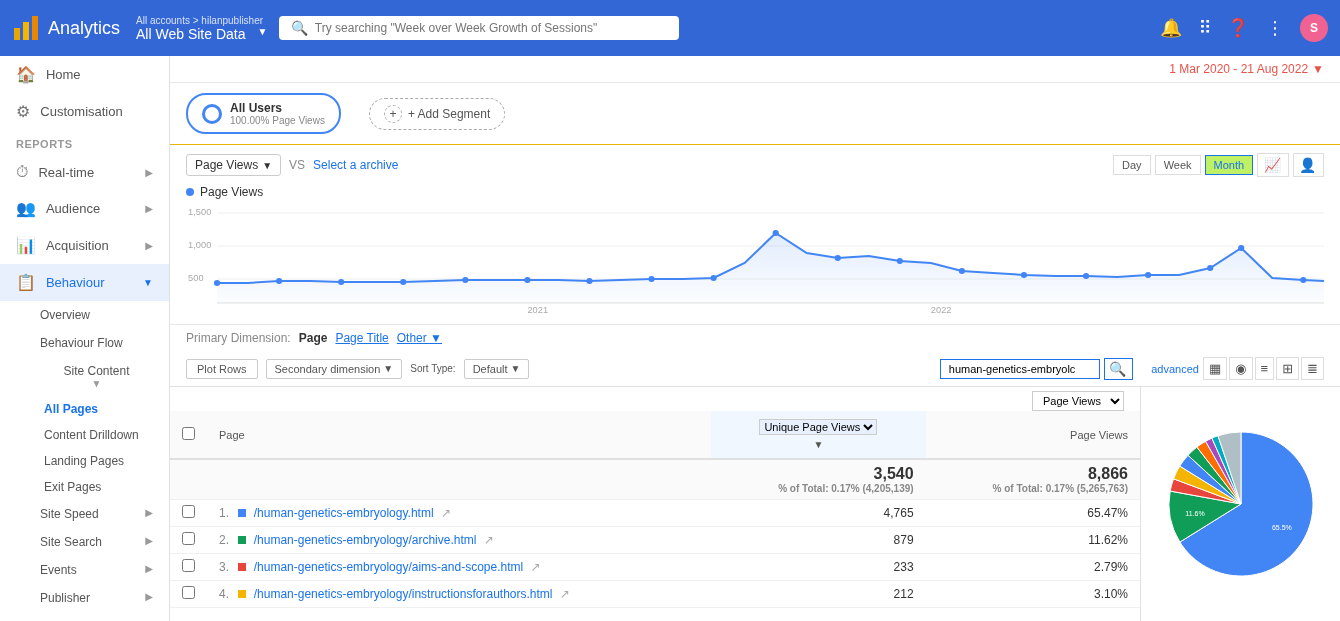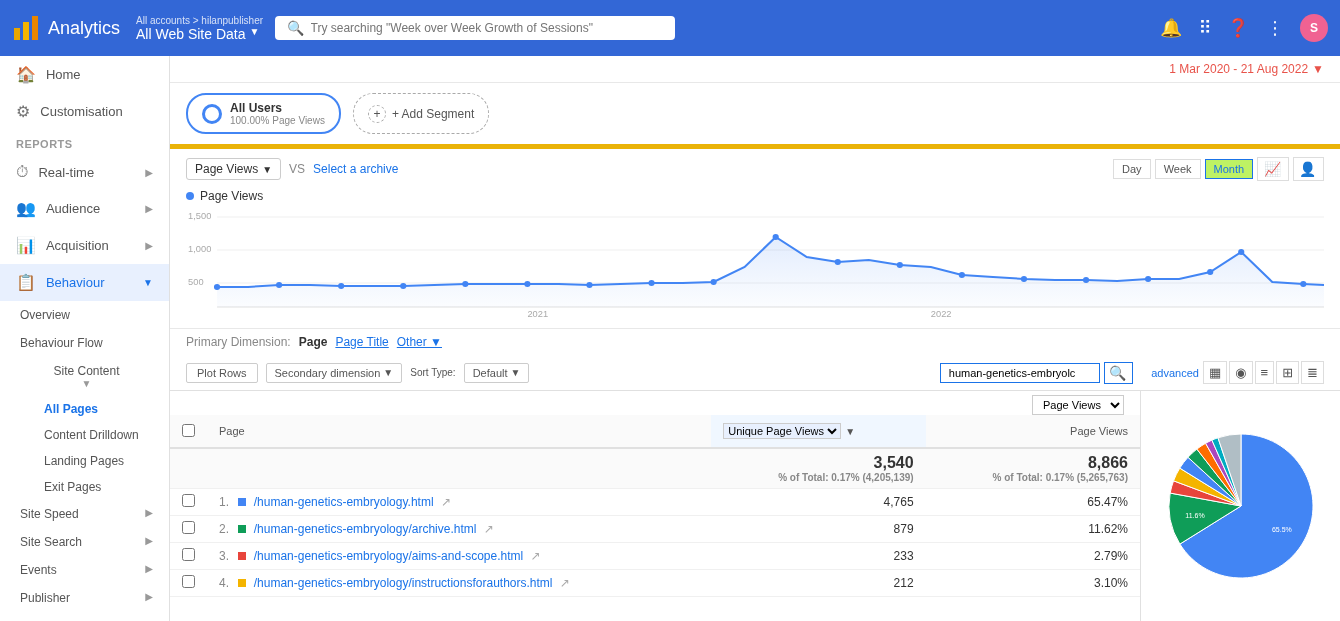--- a/index.html
+++ b/index.html
@@ -5,49 +5,49 @@
     * { box-sizing: border-box; margin: 0; padding: 0; }
     body { font-family: Arial, sans-serif; font-size: 12px; color: #333; background: #f5f5f5; display: flex; flex-direction: column; height: 621px; overflow: hidden; }
     
     
     .top-bar { background: #3367d6; display: flex; align-items: center; padding: 0 12px; height: 56px; flex-shrink: 0; }
     .top-bar-logo { display: flex; align-items: center; gap: 8px; }
     .logo-icon { width: 28px; height: 28px; }
     .app-title { color: white; font-size: 18px; font-weight: 400; margin-right: 16px; }
     .account-info { display: flex; flex-direction: column; margin-right: 12px; }
     .account-path { color: rgba(255,255,255,0.8); font-size: 10px; }
-    .account-name { color: white; font-size: 14px; display: flex; align-items: flex-start; gap: 4px; }
+    .account-name { color: white; font-size: 14px; display: flex; align-items: flex-start; gap: 12px; }
     .search-bar { background: white; border-radius: 4px; display: flex; align-items: center; padding: 4px 12px; flex: 1; max-width: 400px; margin-right: auto; }
     .search-bar input { border: none; outline: none; font-size: 13px; color: #888; width: 100%; }
     .top-bar-actions { display: flex; align-items: center; gap: 16px; margin-left: 12px; }
     .top-bar-actions span { color: white; cursor: pointer; font-size: 18px; }
     .user-avatar { width: 28px; height: 28px; border-radius: 50%; background: #f06292; display: flex; align-items: center; justify-content: center; color: white; font-size: 12px; font-weight: bold; }
     
     
     .main-layout { display: flex; flex: 1; overflow: hidden; }
     
     
     .sidebar { width: 170px; background: white; border-right: 1px solid #e0e0e0; display: flex; flex-direction: column; overflow-y: auto; flex-shrink: 0; }
     .sidebar-item { display: flex; align-items: center; gap: 10px; padding: 9px 16px; cursor: pointer; color: #555; font-size: 13px; }
     .sidebar-item.active { color: #1a73e8; background: #e8f0fe; }
     .sidebar-item .s-icon { font-size: 16px; color: #757575; }
     .sidebar-section { padding: 8px 16px 4px; font-size: 11px; color: #999; font-weight: bold; letter-spacing: 0.5px; }
-    .sidebar-sub-item { padding: 7px 16px 7px 20px; cursor: pointer; color: #555; font-size: 12px; }
+    .sidebar-sub-item { padding: 7px 16px 7px 40px; cursor: pointer; color: #555; font-size: 12px; }
     .sidebar-sub-sub { padding: 6px 16px 6px 44px; cursor: pointer; color: #555; font-size: 12px; }
     .sidebar-sub-sub.active { color: #1a73e8; font-weight: bold; }
     
     
     .content { flex: 1; overflow-y: auto; background: white; display: flex; flex-direction: column; }
     
     
     .date-range-bar { display: flex; justify-content: flex-end; padding: 6px 16px; border-bottom: 1px solid #e8e8e8; }
     .date-range { color: #e8534a; font-size: 12px; cursor: pointer; display: flex; align-items: center; gap: 4px; }
     
     
-    .segment-bar { display: flex; gap: 12px; padding: 10px 16px; border-bottom: 5px solid #eab308; }
+    .segment-bar { display: flex; align-items: center; gap: 28px; padding: 10px 16px; border-bottom: 1px solid #eab308; }
     .all-users-segment { display: flex; align-items: center; gap: 8px; border: 2px solid #4285f4; border-radius: 20px; padding: 6px 14px; }
     .segment-circle { width: 20px; height: 20px; border-radius: 50%; border: 3px solid #4285f4; }
     .add-segment { display: flex; align-items: center; gap: 6px; border: 1px dashed #aaa; border-radius: 20px; padding: 6px 14px; color: #555; cursor: pointer; }
     
     
     .tab-bar { display: flex; padding: 0 16px; border-bottom: 1px solid #e0e0e0; }
     .tab { padding: 8px 14px; cursor: pointer; font-size: 13px; color: #555; border-bottom: 2px solid transparent; }
     .tab.active { color: #1a73e8; border-bottom-color: #1a73e8; font-weight: 500; }
     
     
@@ -352,21 +352,21 @@
           </select>
         </div>
         <table>
           <thead>
             <tr>
               <th class="checkbox-col"><input type="checkbox" style=""></th>
               <th>
                 <span>Page</span>
               </th>
               <th class="numeric metric-header-group">
-                <div class="unique-pv-header" style="">
+                <div class="unique-pv-header" style="justify-content:flex-end;flex-direction:column;">
                   <select style="font-size:11px;border:1px solid #ccc;background:#e8f0fe;">
                     <option>Unique Page Views</option>
                   </select>
                   <span class="sort-arrow">▼</span>
                 </div>
               </th>
               <th class="numeric">
                 <span>Page Views</span>
               </th>
             </tr>

